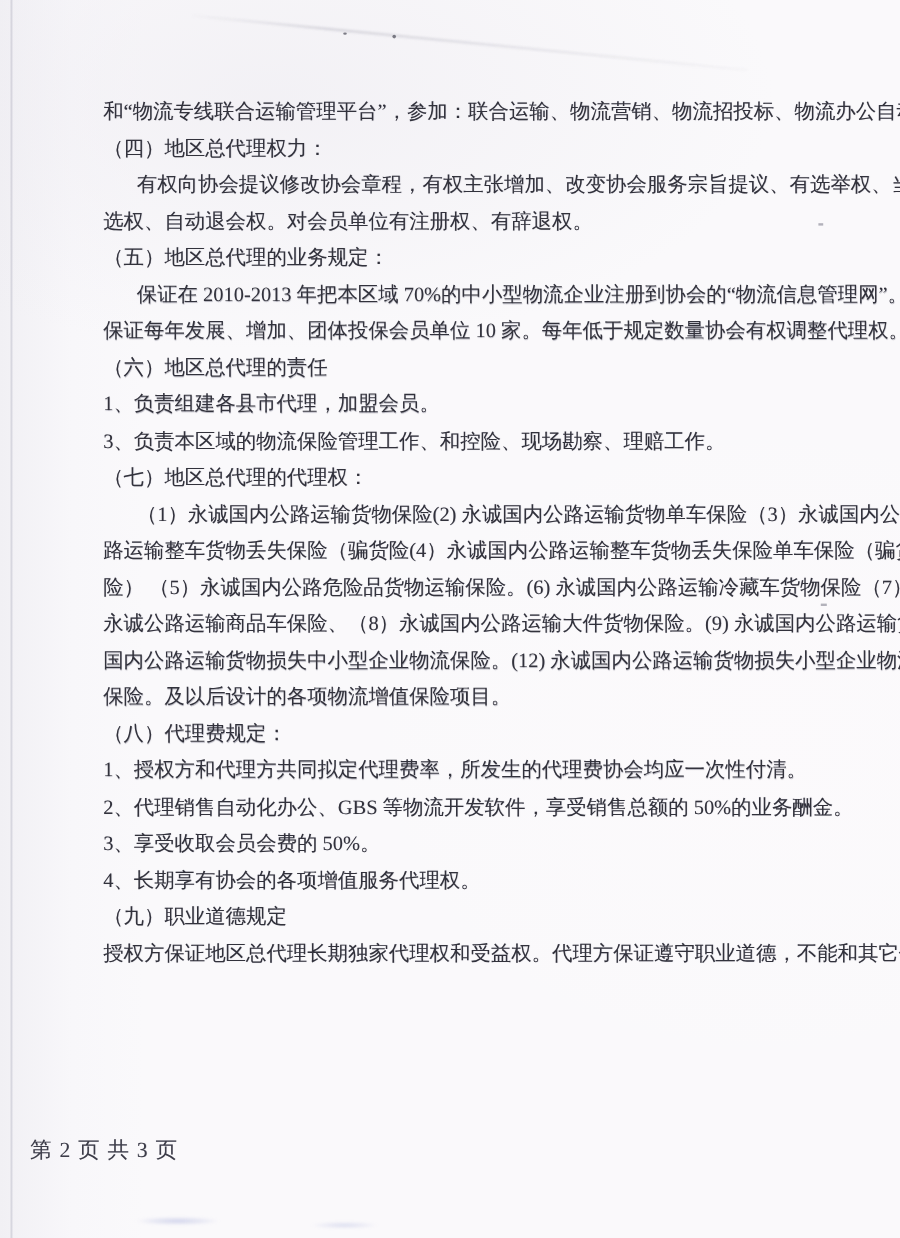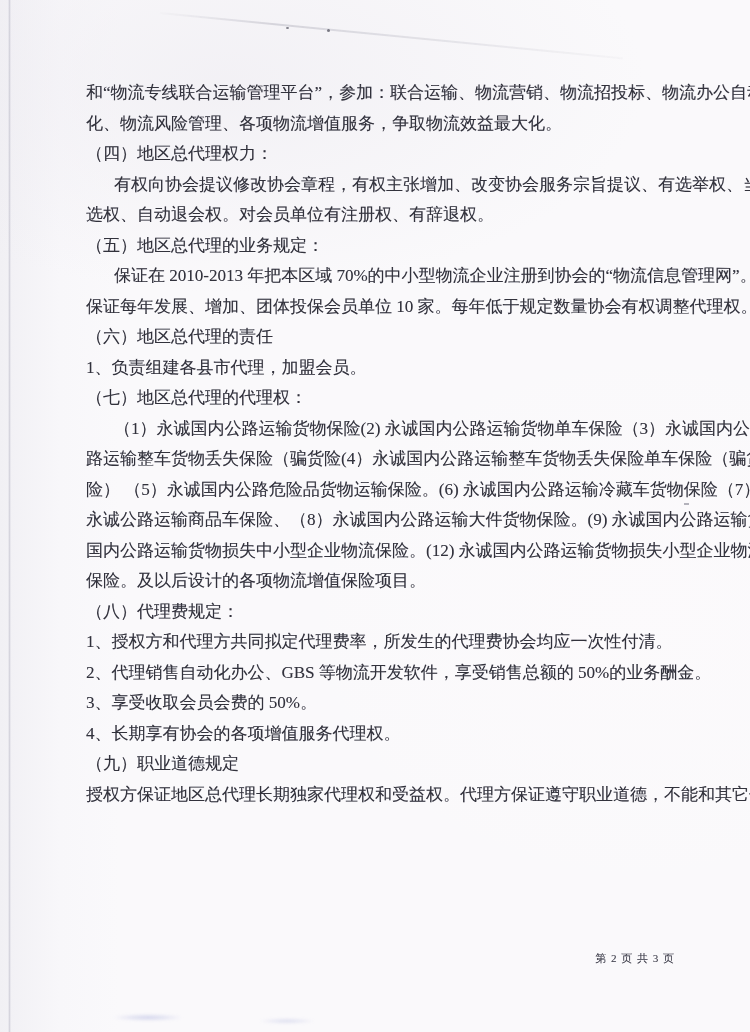--- a/index.html
+++ b/index.html
@@ -82,22 +82,22 @@
     text-shadow: 0.3px 0.3px 0.6px rgba(58,58,80,0.35);
   }
   .line.indent { padding-left: 28px; }
   .footer {
     position: absolute;
     top: 947px;
     left: 25px;
     width: 650px;
     height: 22px;
     line-height: 22px;
-    text-align: right;
-    font-size: 11px;
+    text-align: left;
+    font-size: 18px;
     letter-spacing: 1px;
     color: #3d3d49;
     text-shadow: 0.3px 0.3px 0.5px rgba(58,58,80,0.3);
   }
 </style>
 </head>
 <body>
 
 <div class="page">
 
@@ -106,29 +106,29 @@
   <div class="speck speck-1"></div>
   <div class="speck speck-2"></div>
   <div class="margin-mark margin-mark-1"></div>
   <div class="margin-mark margin-mark-2"></div>
   <div class="margin-mark margin-mark-3"></div>
   <div class="smudge smudge-1"></div>
   <div class="smudge smudge-2"></div>
 
   <div class="doc-body">
       <div class="line">和“物流专线联合运输管理平台”，参加：联合运输、物流营销、物流招投标、物流办公自动</div>
-      <div class="line">化、物流风险管理、各项物流增值服务，争取物流效益最大化。</div>
       <div class="line">（四）地区总代理权力：</div>
       <div class="line indent">有权向协会提议修改协会章程，有权主张增加、改变协会服务宗旨提议、有选举权、当</div>
       <div class="line">选权、自动退会权。对会员单位有注册权、有辞退权。</div>
       <div class="line">（五）地区总代理的业务规定：</div>
       <div class="line indent">保证在 2010-2013 年把本区域 70%的中小型物流企业注册到协会的“物流信息管理网”。</div>
       <div class="line">保证每年发展、增加、团体投保会员单位 10 家。每年低于规定数量协会有权调整代理权。</div>
       <div class="line">（六）地区总代理的责任</div>
       <div class="line">1、负责组建各县市代理，加盟会员。</div>
+      <div class="line">3、负责本区域的物流保险管理工作、和控险、现场勘察、理赔工作。</div>
       <div class="line">（七）地区总代理的代理权：</div>
       <div class="line indent">（1）永诚国内公路运输货物保险(2) 永诚国内公路运输货物单车保险（3）永诚国内公</div>
       <div class="line">路运输整车货物丢失保险（骗货险(4）永诚国内公路运输整车货物丢失保险单车保险（骗货</div>
       <div class="line">险） （5）永诚国内公路危险品货物运输保险。(6) 永诚国内公路运输冷藏车货物保险（7）</div>
       <div class="line">永诚公路运输商品车保险、（8）永诚国内公路运输大件货物保险。(9) 永诚国内公路运输货</div>
       <div class="line">国内公路运输货物损失中小型企业物流保险。(12) 永诚国内公路运输货物损失小型企业物流</div>
       <div class="line">保险。及以后设计的各项物流增值保险项目。</div>
       <div class="line">（八）代理费规定：</div>
       <div class="line">1、授权方和代理方共同拟定代理费率，所发生的代理费协会均应一次性付清。</div>
       <div class="line">2、代理销售自动化办公、GBS 等物流开发软件，享受销售总额的 50%的业务酬金。</div>

